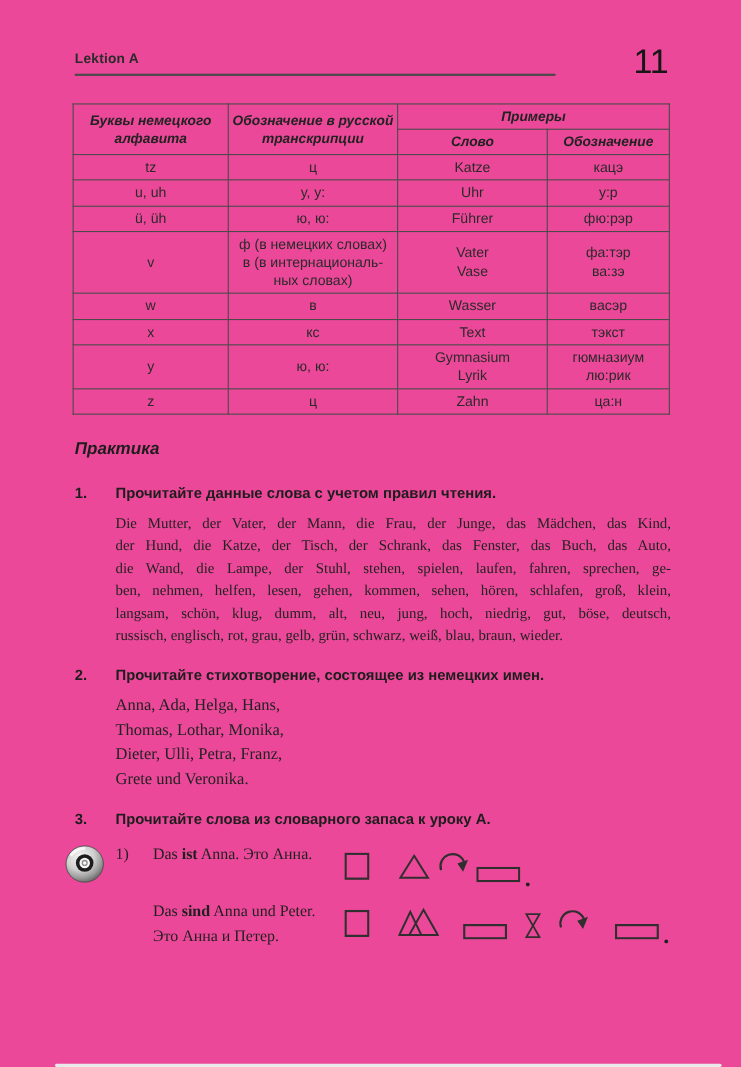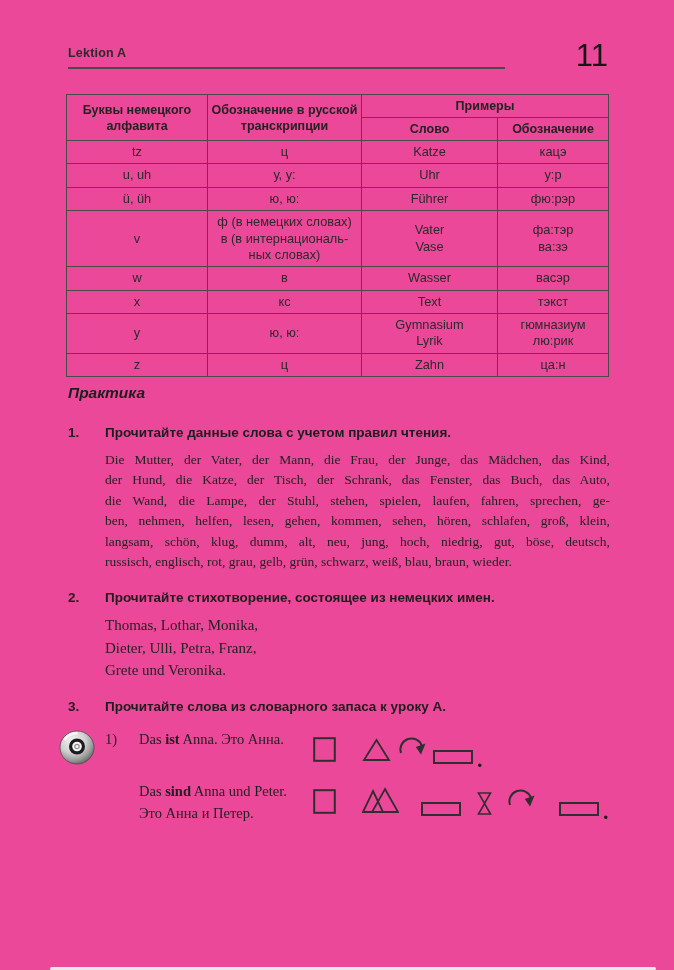--- a/index.html
+++ b/index.html
@@ -13,25 +13,25 @@
 
   
   .hdr{position:absolute;left:68px;top:46px;right:58px;}
   .hdr-lesson{font-size:12.5px;font-weight:700;color:#2b2b2b;letter-spacing:.2px;}
   .hdr-rule{margin-top:7px;width:437px;height:2px;background:#4a4a4a;}
   .hdr-page{position:absolute;right:8px;top:-8px;font-size:31px;font-weight:500;color:#161616;}
 
   
   table.tbl{position:absolute;left:66px;top:94px;width:542px;border-collapse:collapse;table-layout:fixed;}
   .tbl th,.tbl td{border:1.5px solid #4a4a4a;text-align:center;vertical-align:middle;padding:3px 2px;}
-  .tbl th{font-size:12.5px;font-weight:700;line-height:1.28;color:#222;}
+  .tbl th{font-size:12.5px;font-weight:700;line-height:1.28;color:#222;font-style:italic;}
   .tbl td{font-size:12.8px;line-height:1.28;color:#2a2a2a;white-space:pre-line;}
 
   
-  .content{position:absolute;left:68px;top:384px;width:540px;}
+  .content{position:absolute;left:68px;top:400px;width:540px;}
   .practice-title{font-size:15.5px;font-weight:700;font-style:italic;color:#1d1d1d;}
   .ex-heading{display:flex;font-weight:700;font-size:13.5px;color:#1d1d1d;}
   .ex-h0{margin-top:23px;}
   .ex-h1{margin-top:18px;}
   .ex-h2{margin-top:17px;}
   .ex-num{width:37px;flex:none;}
   .ex-body{margin-left:37px;font-family:"Liberation Serif",serif;color:#222;}
   .body-wordlist{margin-top:10px;width:505px;font-size:13.5px;}
   .body-wordlist .t-line{line-height:20.4px;}
   .jline{text-align:justify;text-align-last:justify;}
@@ -162,20 +162,21 @@
           <div class="t-line jline">die Wand, die Lampe, der Stuhl, stehen, spielen, laufen, fahren, sprechen, ge-</div>
           <div class="t-line jline">ben, nehmen, helfen, lesen, gehen, kommen, sehen, hören, schlafen, groß, klein,</div>
           <div class="t-line jline">langsam, schön, klug, dumm, alt, neu, jung, hoch, niedrig, gut, böse, deutsch,</div>
           <div class="t-line">russisch, englisch, rot, grau, gelb, grün, schwarz, weiß, blau, braun, wieder.</div>
         </div>
         <div class="ex-heading ex-h1">
           <span class="ex-num">2.</span>
           <span>Прочитайте стихотворение, состоящее из немецких имен.</span>
         </div>
         <div class="ex-body body-poem">
+          <div class="t-line">Anna, Ada, Helga, Hans,</div>
           <div class="t-line">Thomas, Lothar, Monika,</div>
           <div class="t-line">Dieter, Ulli, Petra, Franz,</div>
           <div class="t-line">Grete und Veronika.</div>
         </div>
         <div class="ex-heading ex-h2">
           <span class="ex-num">3.</span>
           <span>Прочитайте слова из словарного запаса к уроку А.</span>
         </div>
       </div>
 

